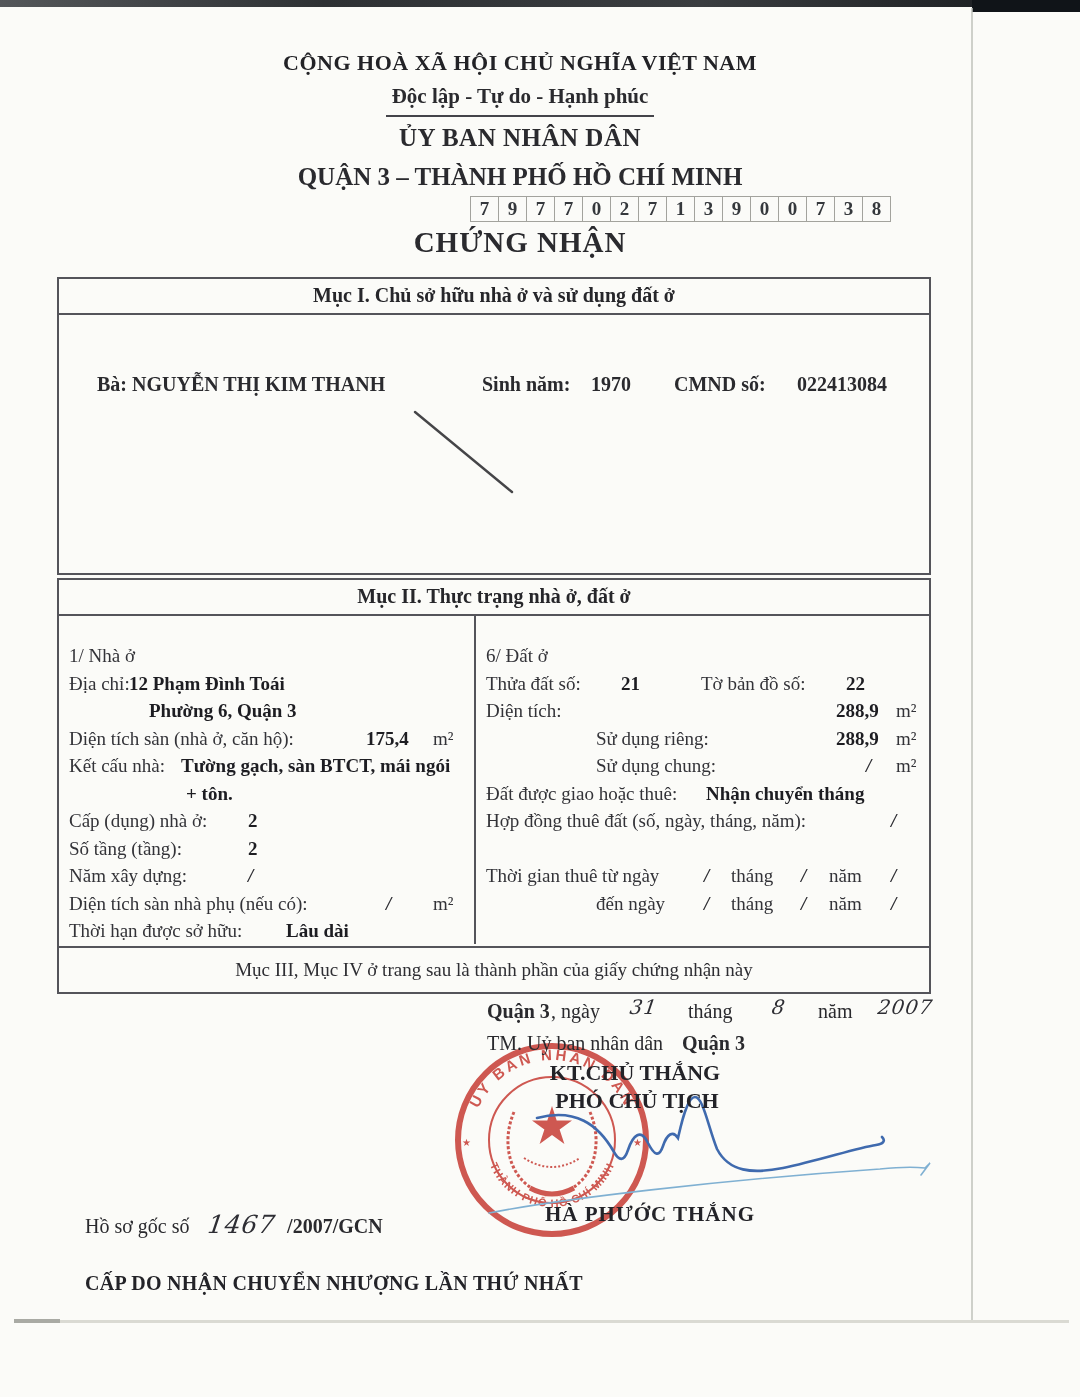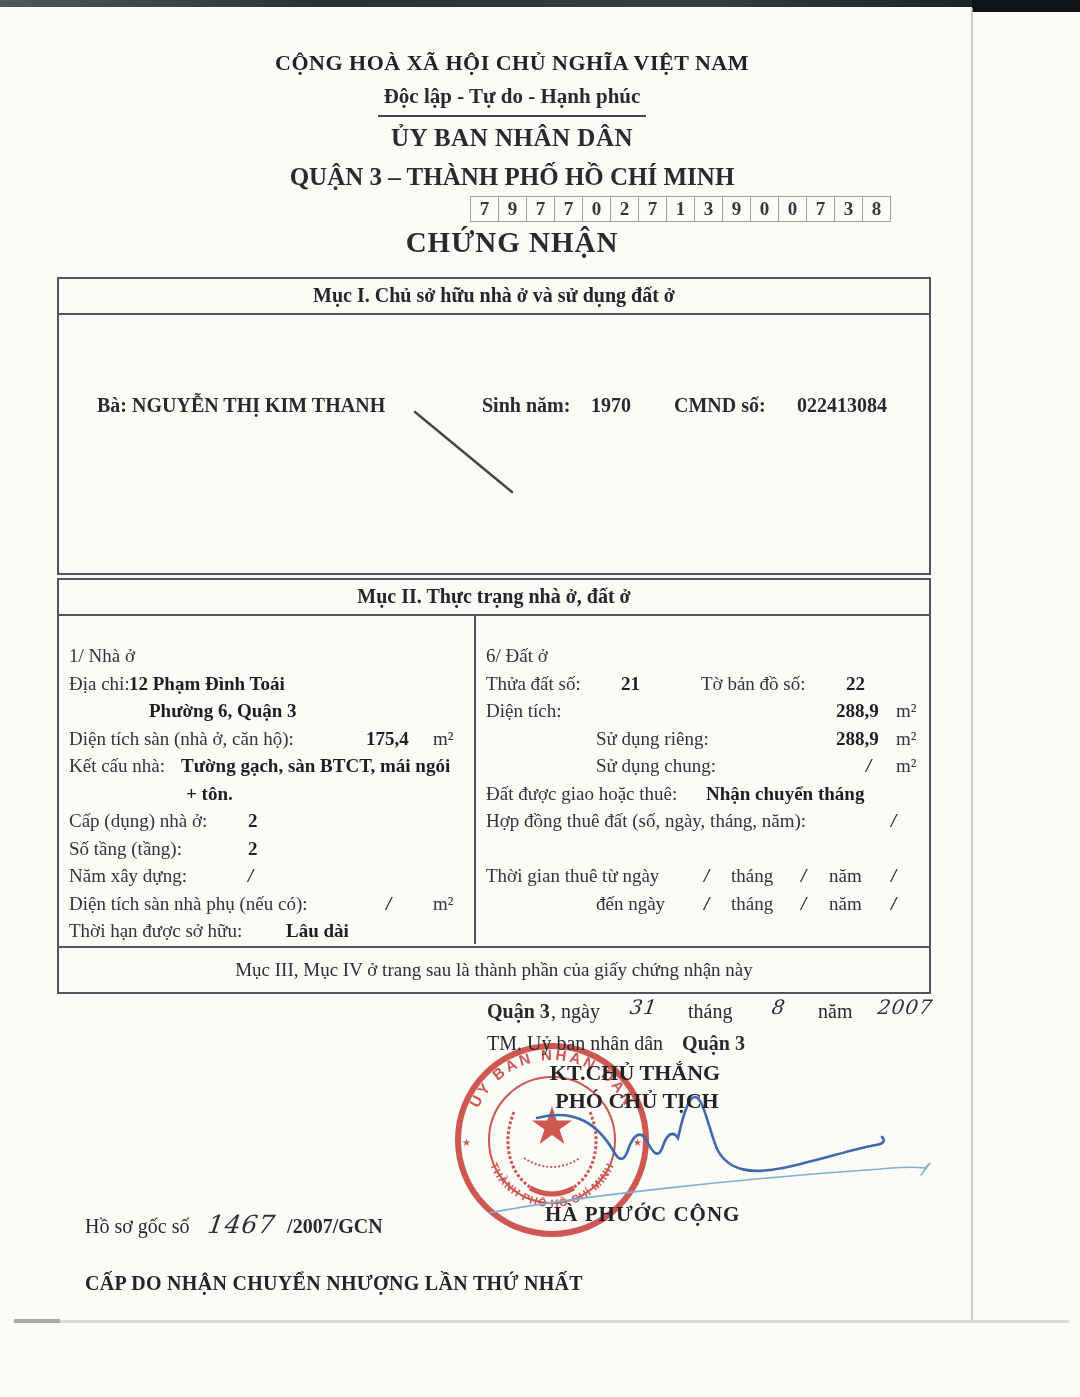--- a/index.html
+++ b/index.html
@@ -11,38 +11,38 @@
     color: #2a2a2e;
   }
   
   .top-strip { position:absolute; left:0; top:0; width:1080px; height:7px;
     background:linear-gradient(90deg,#54575a,#2e3134 30%,#3a3d40 65%,#15181b); }
   .top-right-block { position:absolute; right:0; top:0; width:108px; height:12px; background:#101418; }
   .v-line { position:absolute; left:971px; top:8px; width:2px; height:1312px; background:#bfc1bb; opacity:.75; }
   .bottom-shadow { position:absolute; left:14px; top:1320px; width:1055px; height:3px; background:#d3d3cd; opacity:.85; }
   .bottom-nub { position:absolute; left:14px; top:1319px; width:46px; height:4px; background:#a9aaa4; }
 
-  .hline { position:absolute; left:0; width:976px; text-align:center;padding-left:48px; }
+  .hline { position:absolute; left:8px; width:976px; text-align:center;padding-left:48px; }
   .t-national { top:50px; font-size:22px; font-weight:bold; letter-spacing:.5px; color:#222226; }
   .t-motto { top:84px; font-size:21px; font-weight:bold; }
   .t-motto span { display:inline-block; padding:0 6px 6px 6px; border-bottom:2px solid #44444a; }
   .t-committee { top:124px; font-size:25px; font-weight:bold; letter-spacing:.5px; }
   .t-district { top:163px; font-size:25px; font-weight:bold; }
   .t-doctitle { top:226px; font-size:29px; font-weight:bold; letter-spacing:1px; }
 
   .serial { position:absolute; left:470px; top:196px; display:flex; }
   .digit { width:29px; height:26px; border:1px solid #a3a39d; margin-right:-1px;
     text-align:center; line-height:24px; font-size:19px; font-weight:bold; color:#35383c; }
 
   .boxed { position:absolute; left:57px; width:874px; border:2px solid #54545a; }
   .muc1 { top:277px; height:298px; }
   .sec-head { height:36px; line-height:33px; text-align:center; font-weight:bold;
     font-size:20px; border-bottom:2px solid #54545a; color:#26262a; }
   .muc1-body { position:relative; height:258px; }
-  .muc1-body span { position:absolute; top:58px; font-size:20px; font-weight:bold; white-space:nowrap;margin-top:21px; }
+  .muc1-body span { position:absolute; top:58px; font-size:20px; font-weight:bold; white-space:nowrap; }
 
   .muc2 { top:578px; height:370px; }
   .muc2-cols { display:flex; height:328px; }
   .col-house { width:417px; border-right:2px solid #54545a; padding-top:10px; }
   .col-land { flex:1; padding-top:10px; }
   .r { position:relative; height:27.5px; line-height:27.5px; font-size:19px; white-space:nowrap; }
   .r span { position:absolute; top:0;margin-top:16px; }
   .lab { font-weight:normal; color:#333338; }
   .val { font-weight:bold; color:#1d1d22; }
   .sl { font-weight:bold; font-style:italic; color:#2a2a30; }
@@ -225,21 +225,21 @@
     <span class="hand" style="left:772px; top:-5px">8</span>
     <span style="left:818px">năm</span>
     <span class="hand" style="left:878px; top:-5px">2007</span>
   </div>
   <div class="abs overtext" style="left:487px; top:1032px; font-size:20px;">
     <span>TM. Uỷ ban nhân dân</span>
     <span class="bold" style="margin-left:14px">Quận 3</span>
   </div>
   <div class="abs kt overtext" style="left:520px; top:1060px; width:230px; text-align:center;">KT.CHỦ THẮNG</div>
   <div class="abs pho overtext" style="left:512px; top:1088px; width:250px; text-align:center;">PHÓ CHỦ TỊCH</div>
-  <div class="abs signer overtext" style="left:545px; top:1202px;">HÀ PHƯỚC CỘNG</div>
+  <div class="abs signer overtext" style="left:545px; top:1202px;">HÀ PHƯỚC THẮNG</div>
 
   <svg class="stamp" viewBox="0 0 200 200">
     <g stroke="#c8423a" fill="none">
       <circle cx="100" cy="100" r="94" stroke-width="6"></circle>
       <circle cx="100" cy="100" r="63" stroke-width="2"></circle>
       <path d="M 62,72 C 50,100 56,132 78,147" stroke-width="3" stroke-dasharray="3,2"></path>
       <path d="M 138,72 C 150,100 144,132 122,147" stroke-width="3" stroke-dasharray="3,2"></path>
       <path d="M 78,148 Q 100,160 122,148" stroke-width="5"></path>
       <path d="M 72,118 Q 100,136 128,118" stroke-width="2" stroke-dasharray="2,2"></path>
     </g>

